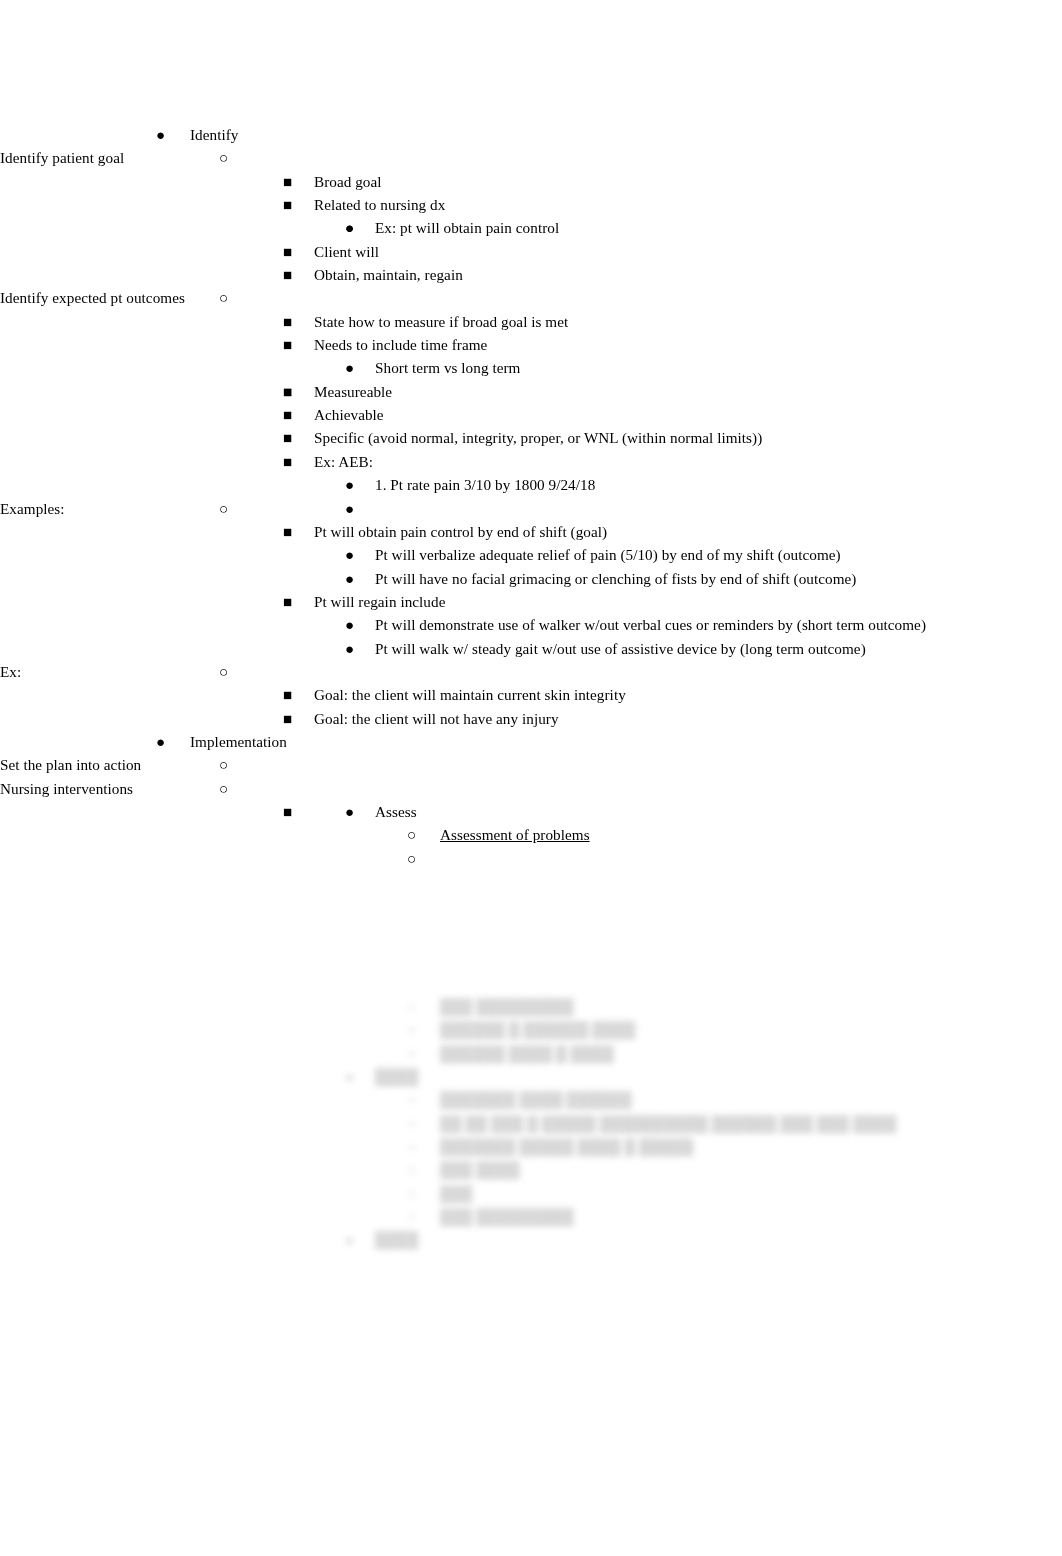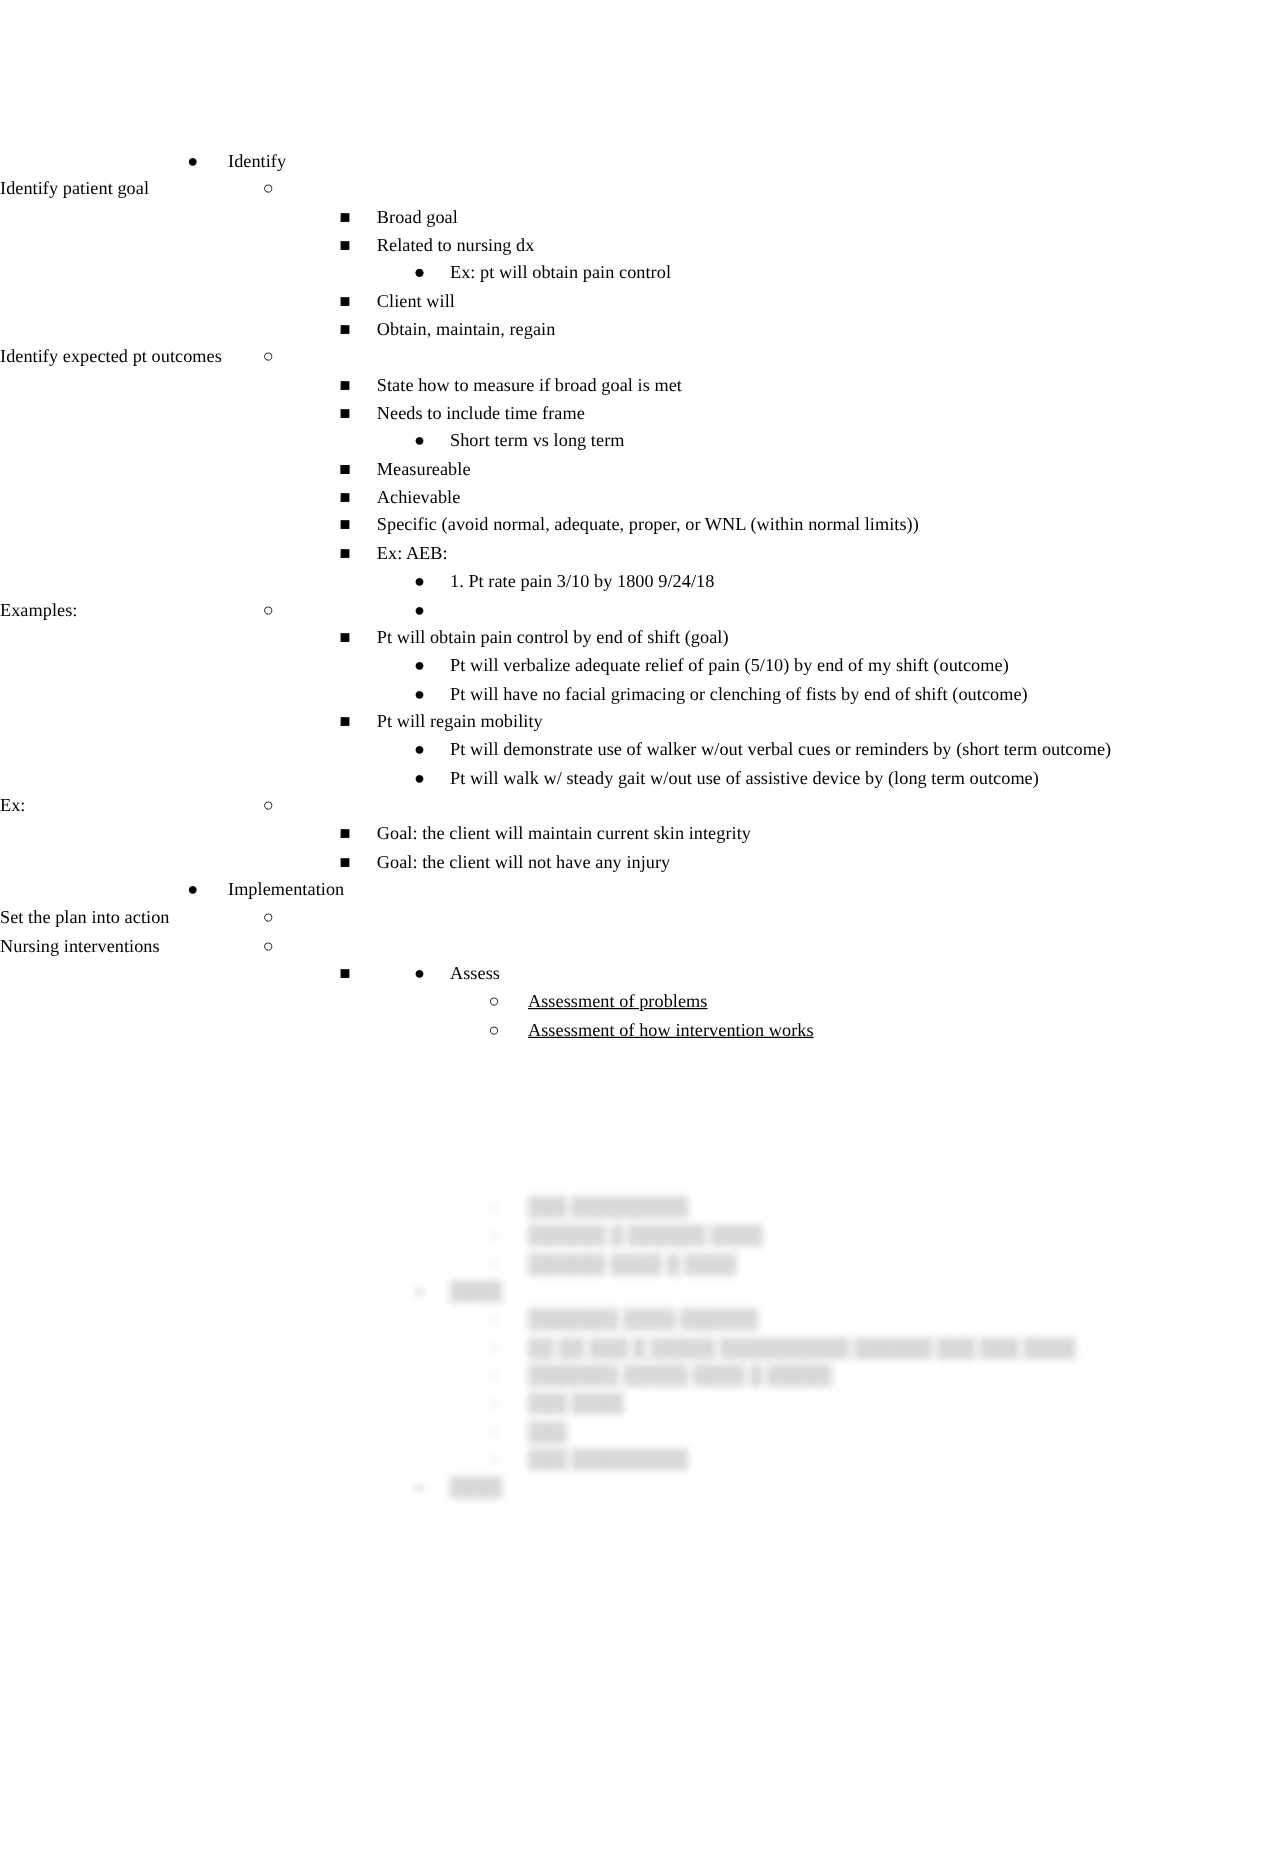--- a/index.html
+++ b/index.html
@@ -166,21 +166,21 @@
       <div class="li lvl3">
         <span class="marker bullet-square">■</span>
         <span class="txt">Measureable</span>
       </div>
       <div class="li lvl3">
         <span class="marker bullet-square">■</span>
         <span class="txt">Achievable</span>
       </div>
       <div class="li lvl3">
         <span class="marker bullet-square">■</span>
-        <span class="txt">Specific (avoid normal, adequate, proper, or WNL (within normal limits))</span>
+        <span class="txt">Specific (avoid normal, integrity, proper, or WNL (within normal limits))</span>
       </div>
       <div class="li lvl3">
         <span class="marker bullet-square">■</span>
         <span class="txt">Ex: AEB:</span>
       </div>
       <div class="li lvl4">
         <span class="marker bullet-disc">●</span>
         <span class="txt">1. Pt rate pain 3/10 by 1800 9/24/18</span>
       </div>
       <div class="li lvl4">
@@ -197,21 +197,21 @@
       <div class="li lvl4">
         <span class="marker bullet-disc">●</span>
         <span class="txt">Pt will verbalize adequate relief of pain (5/10) by end of my shift (outcome)</span>
       </div>
       <div class="li lvl4">
         <span class="marker bullet-disc">●</span>
         <span class="txt">Pt will have no facial grimacing or clenching of fists by end of shift (outcome)</span>
       </div>
       <div class="li lvl3">
         <span class="marker bullet-square">■</span>
-        <span class="txt">Pt will regain mobility</span>
+        <span class="txt">Pt will regain include</span>
       </div>
       <div class="li lvl4">
         <span class="marker bullet-disc">●</span>
         <span class="txt">Pt will demonstrate use of walker w/out verbal cues or reminders by (short term outcome)</span>
       </div>
       <div class="li lvl4">
         <span class="marker bullet-disc">●</span>
         <span class="txt">Pt will walk w/ steady gait w/out use of assistive device by (long term outcome)</span>
       </div>
       <div class="li lvl2">
@@ -244,21 +244,20 @@
       <div class="li lvl4">
         <span class="marker bullet-disc">●</span>
         <span class="txt">Assess</span>
       </div>
       <div class="li lvl5">
         <span class="marker bullet-circle">○</span>
         <span class="txt">Assessment of problems</span>
       </div>
       <div class="li lvl5">
         <span class="marker bullet-circle">○</span>
-        <span class="txt">Assessment of how intervention works</span>
       </div>
     </div>
 
   <div id="faded-region">
       <div class="li lvl5">
         <span class="marker bullet-circle">○</span>
         <span class="txt">███ █████████</span>
       </div>
       <div class="li lvl5">
         <span class="marker bullet-circle">○</span>

